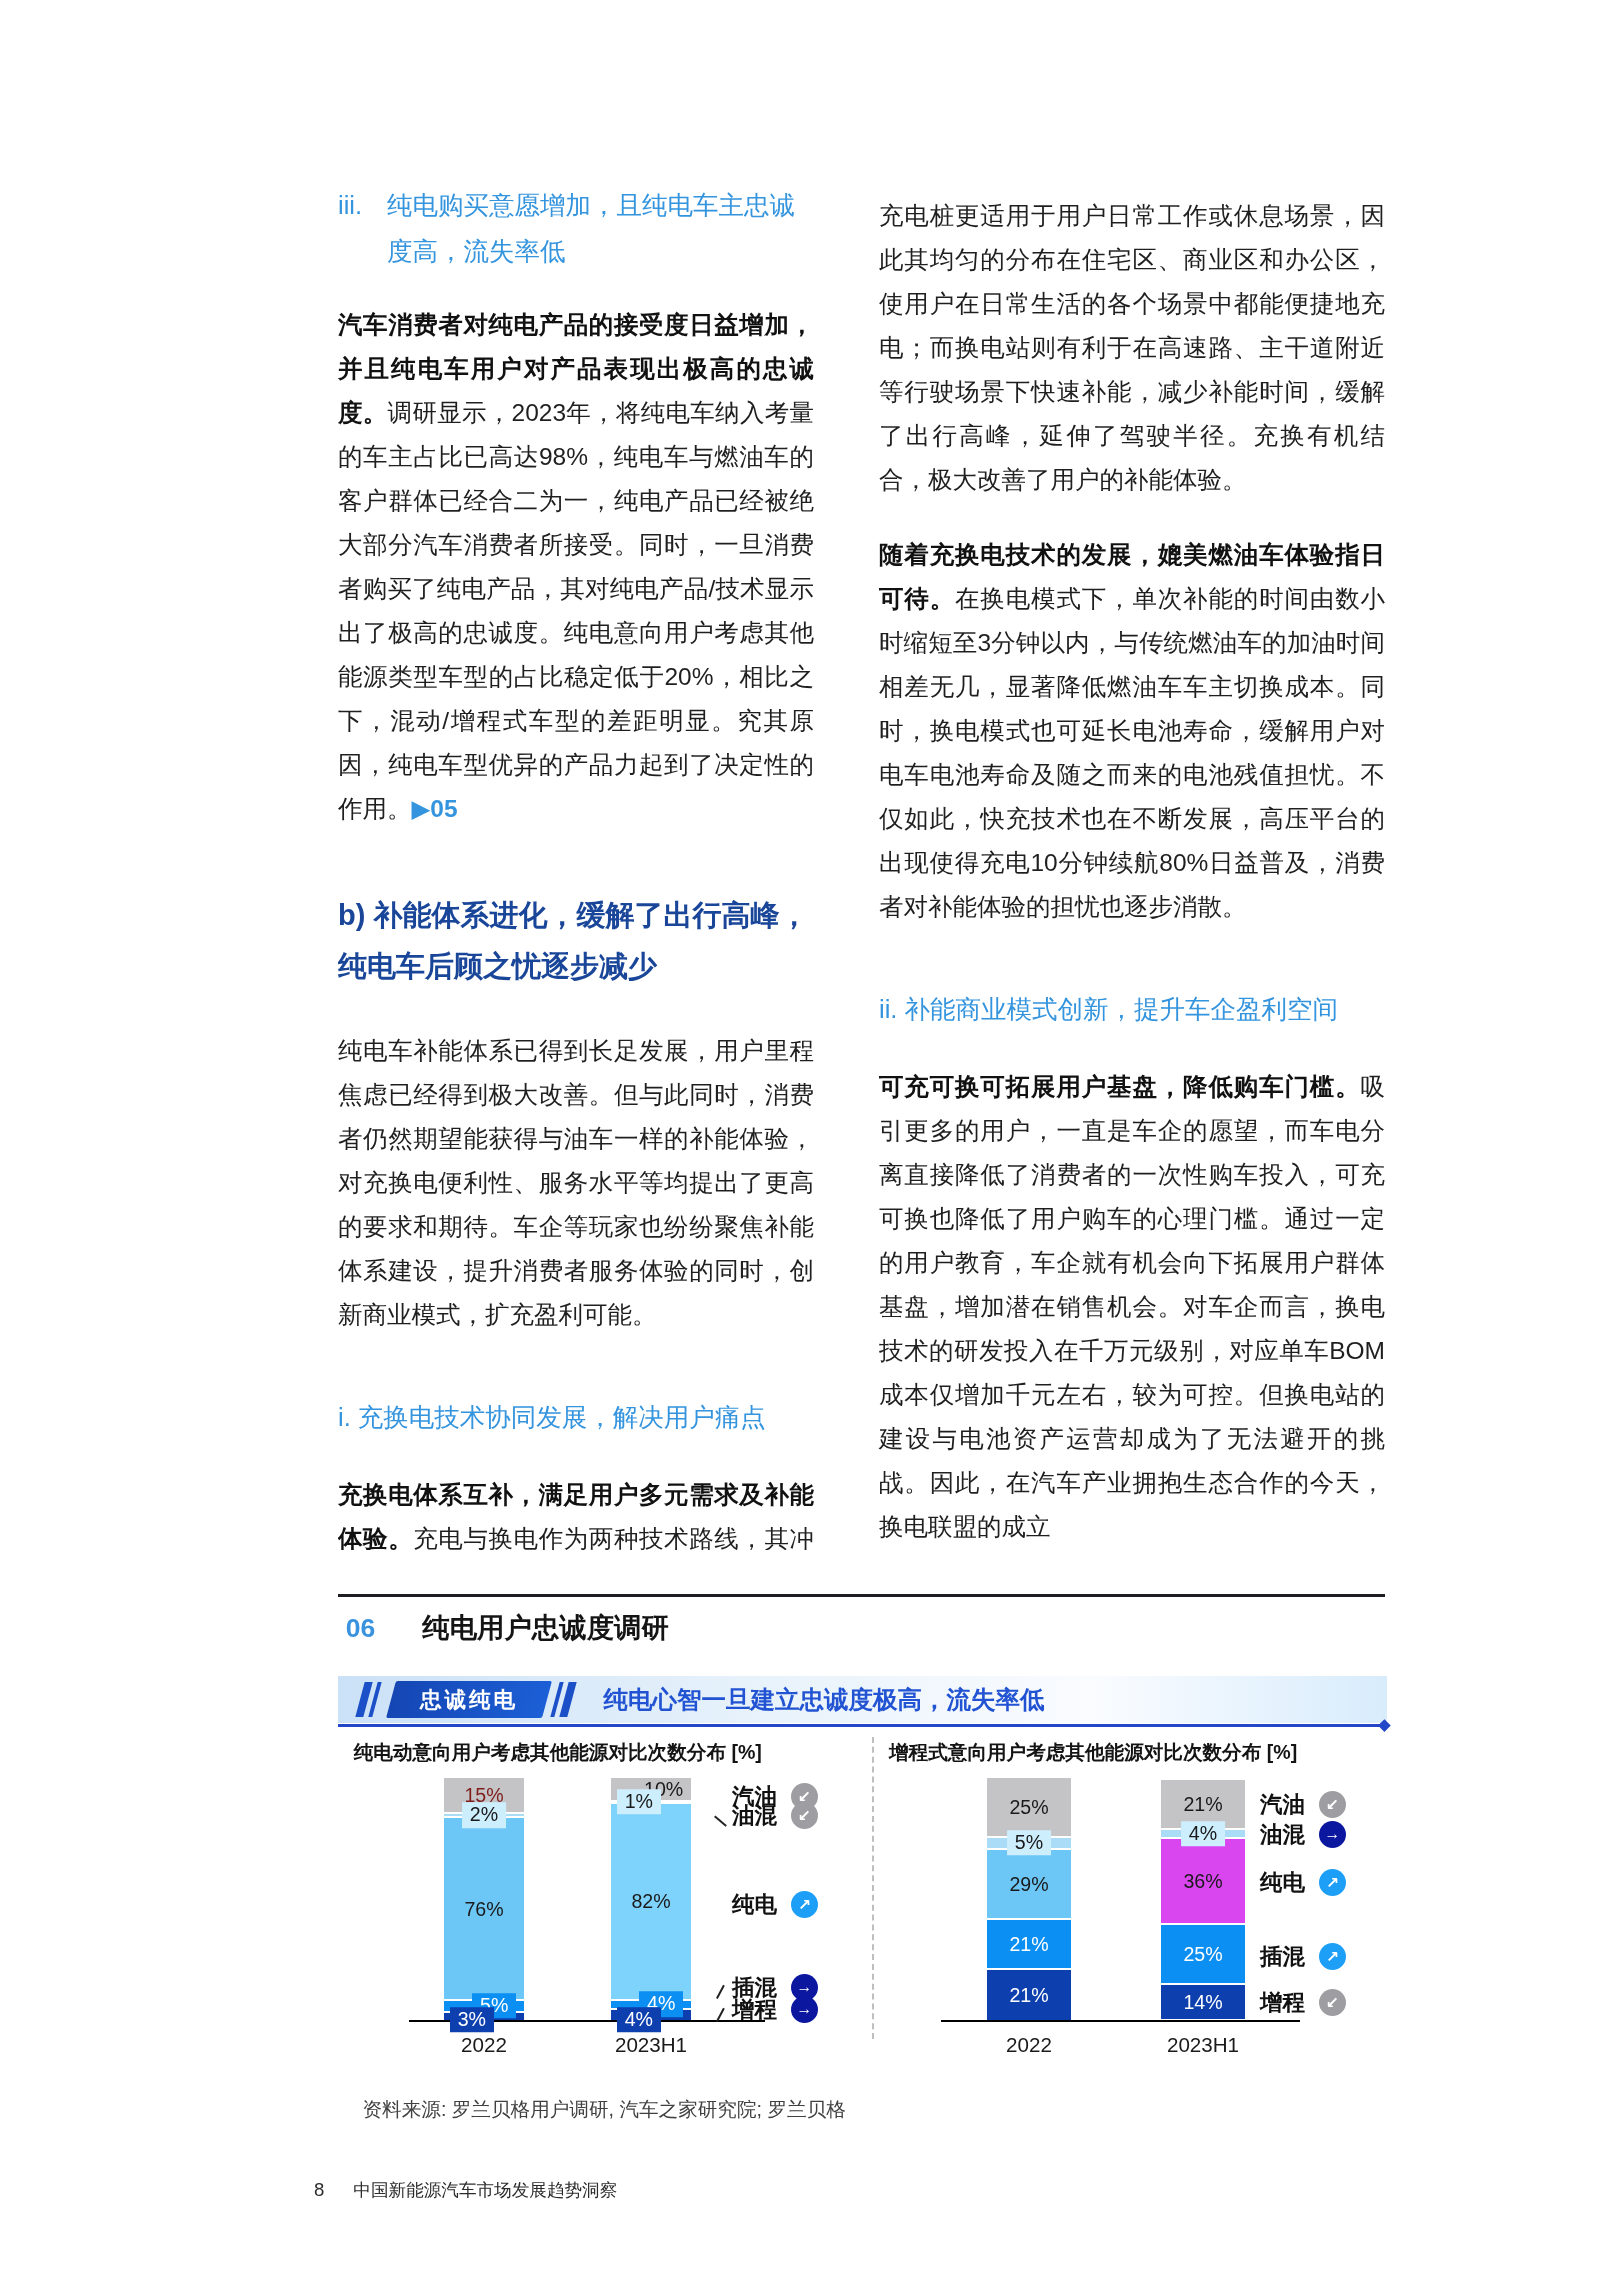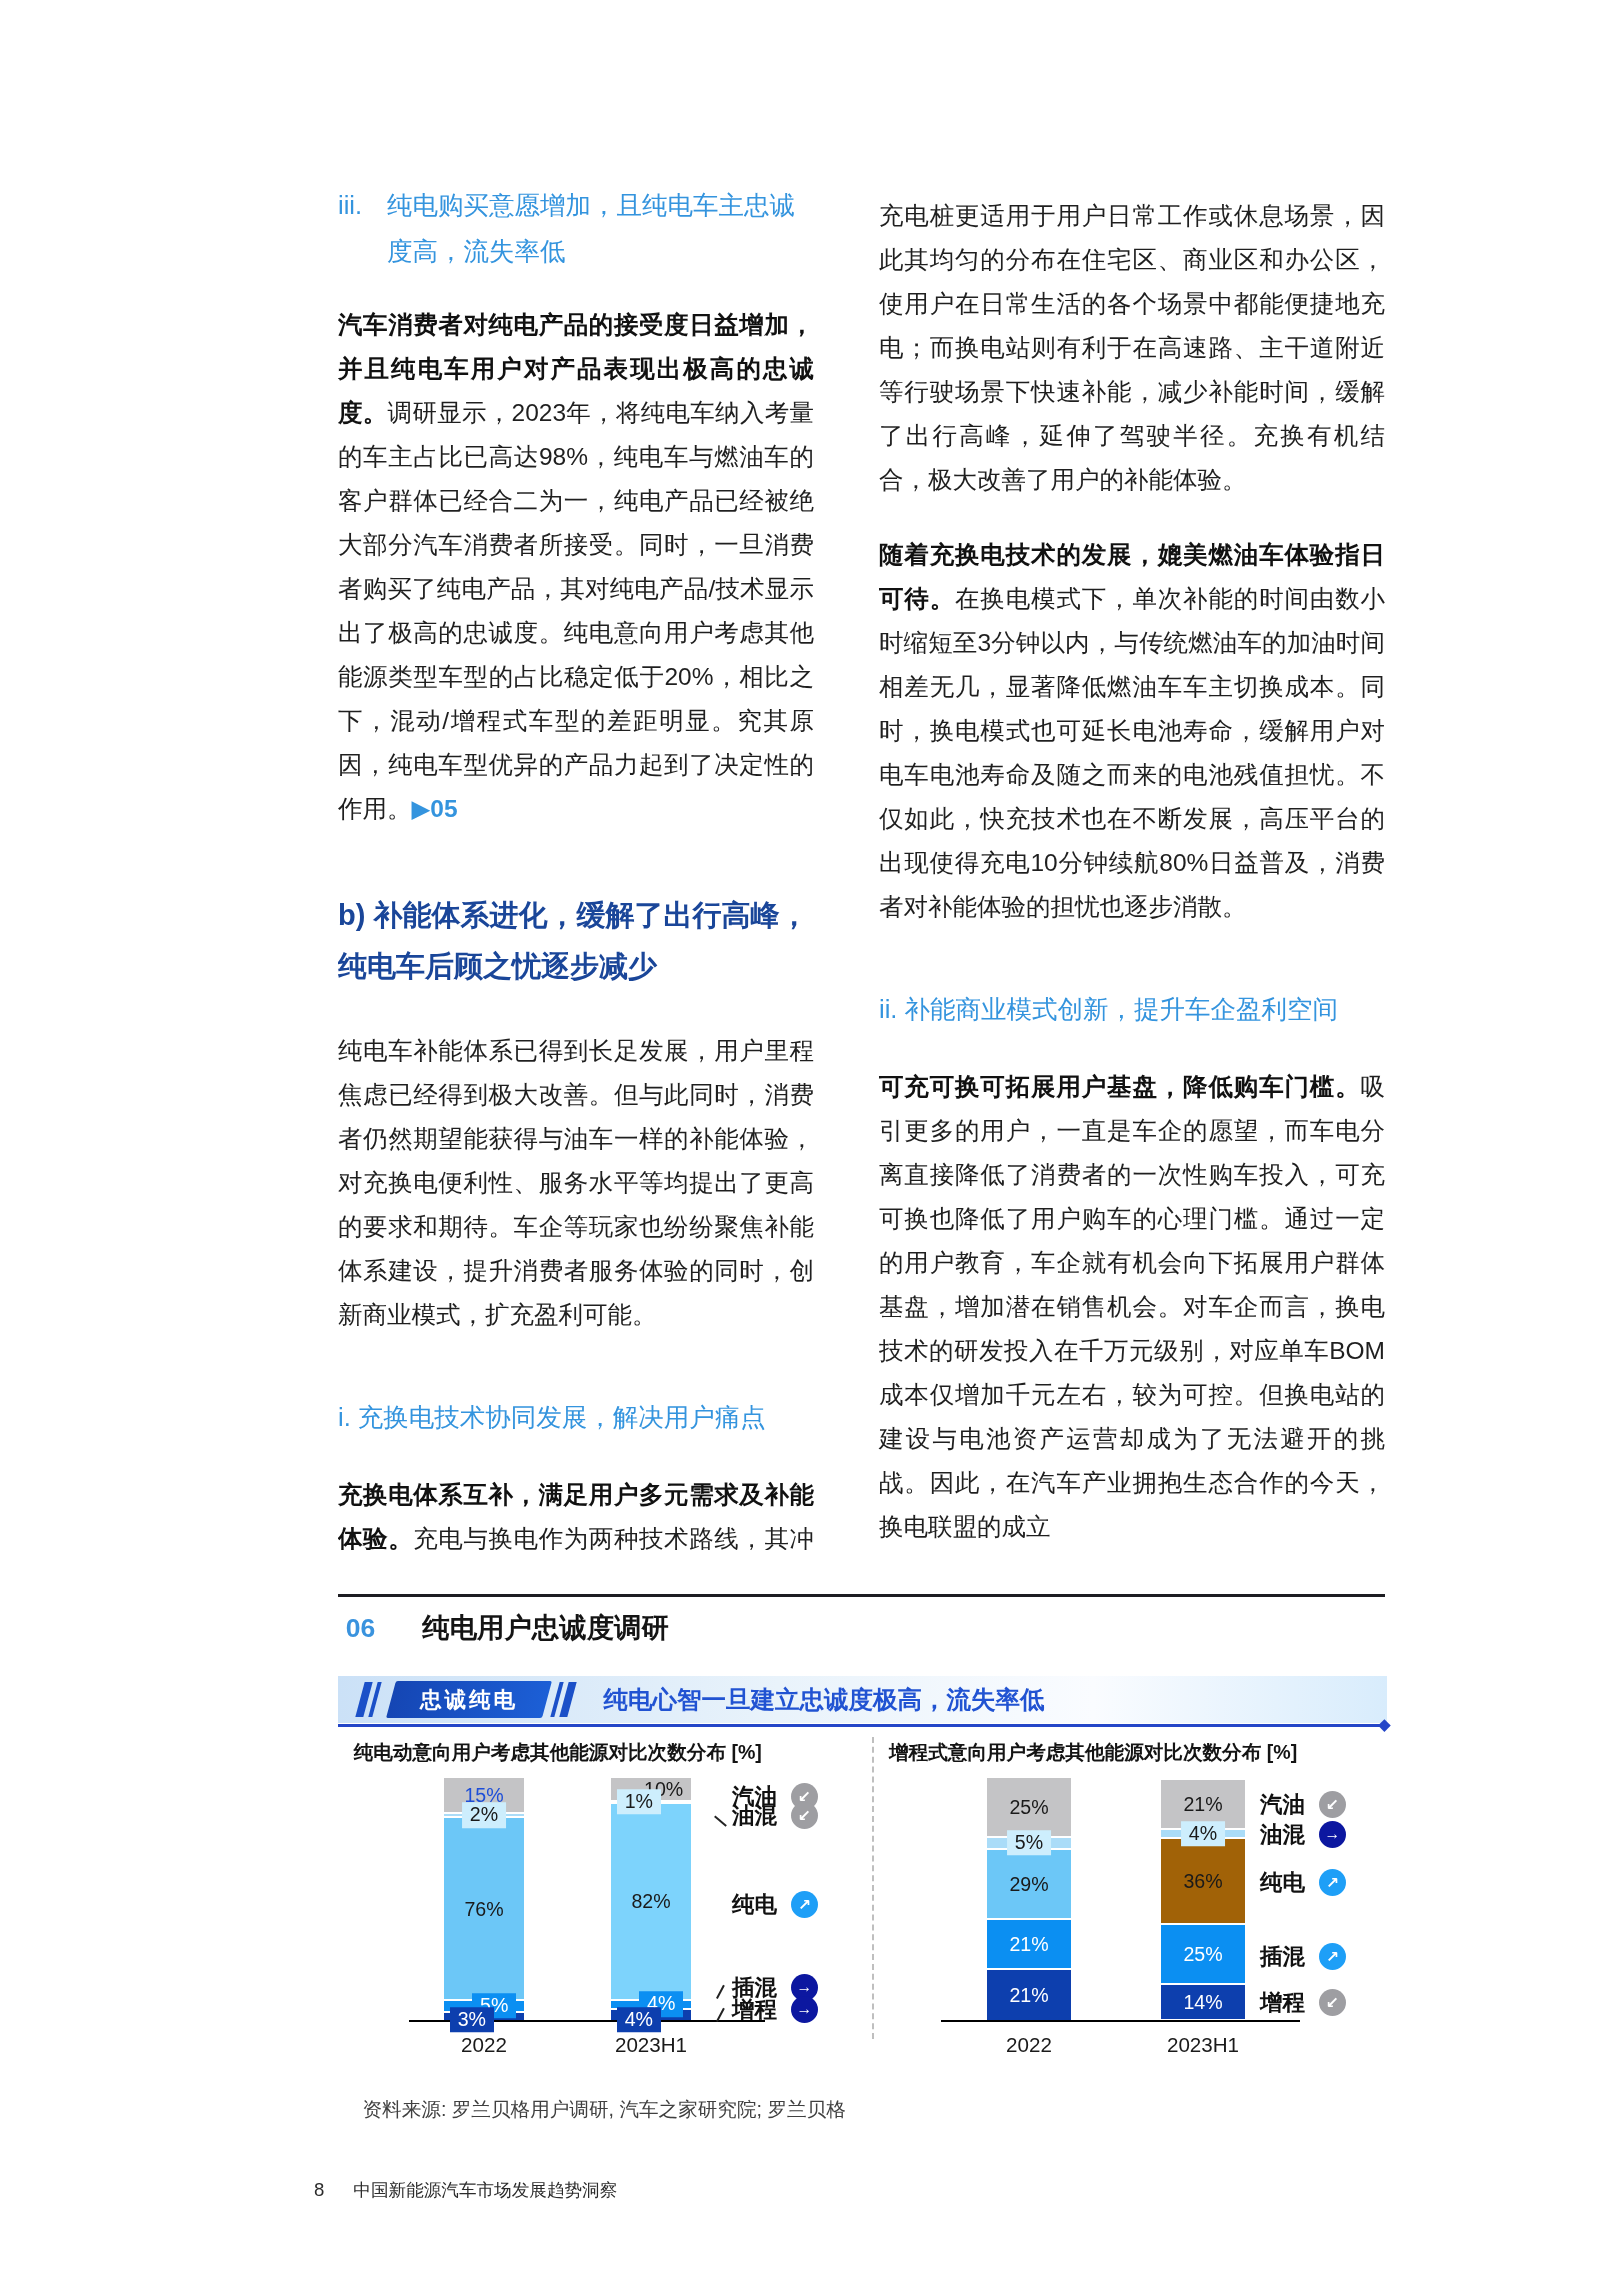--- a/index.html
+++ b/index.html
@@ -109,21 +109,21 @@
       <span class="banner-text">纯电心智一旦建立忠诚度极高，流失率低</span>
     </div>
     <div class="banner-line"></div>
     <div class="divider-dashed"></div>
     <div class="chart-title ct-left">纯电动意向用户考虑其他能源对比次数分布 [%]</div>
     <div class="chart-title ct-right">增程式意向用户考虑其他能源对比次数分布 [%]</div>
     <div id="chart0" class="chart">
         <div class="axis-line" style="width: 356px;"></div>
         <div class="bar" style="left: 35px; width: 80px; top: 7.8px; height: 242px;">
           <div class="seg seg-sep" style="height: 36px; background: rgb(196, 196, 198);">
-            <span class="seg-label lab-c" style="color: #1d4ed8;">15%</span>
+            <span class="seg-label lab-c" style="color: #7f1d1d;">15%</span>
           </div>
           <div class="seg seg-sep" style="height: 4.8px; background: rgb(170, 220, 248);">
             <span class="seg-label chip chip-light lab-c">2%</span>
           </div>
           <div class="seg seg-sep" style="height: 183px; background: rgb(108, 199, 247);">
             <span class="seg-label lab-c" style="color: rgb(26, 26, 26);">76%</span>
           </div>
           <div class="seg seg-sep" style="height: 12px; background: rgb(11, 143, 242);">
             <span class="seg-label chip chip-solid lab-r" style="background: rgb(11, 143, 242);">5%</span>
           </div>
@@ -194,21 +194,21 @@
           </div>
         </div>
         <div class="x-label" style="left: 46px; width: 84px; top: 263px;">2022</div>
         <div class="bar" style="left: 220px; width: 84px; top: 9.8px; height: 240px;">
           <div class="seg seg-sep" style="height: 50px; background: rgb(196, 196, 198);">
             <span class="seg-label lab-c" style="color: rgb(26, 26, 26);">21%</span>
           </div>
           <div class="seg seg-sep" style="height: 9.6px; background: rgb(170, 220, 248);">
             <span class="seg-label chip chip-light lab-c">4%</span>
           </div>
-          <div class="seg seg-sep" style="height: 86px; background: #a16207;">
+          <div class="seg seg-sep" style="height: 86px; background: #d946ef;">
             <span class="seg-label lab-c" style="color: rgb(26, 26, 26);">36%</span>
           </div>
           <div class="seg seg-sep" style="height: 60px; background: rgb(11, 143, 242);">
             <span class="seg-label lab-c" style="color: rgb(255, 255, 255);">25%</span>
           </div>
           <div class="seg" style="height: 34px; background: rgb(13, 63, 174);">
             <span class="seg-label lab-c" style="color: rgb(255, 255, 255);">14%</span>
           </div>
         </div>
         <div class="x-label" style="left: 220px; width: 84px; top: 263px;">2023H1</div>

